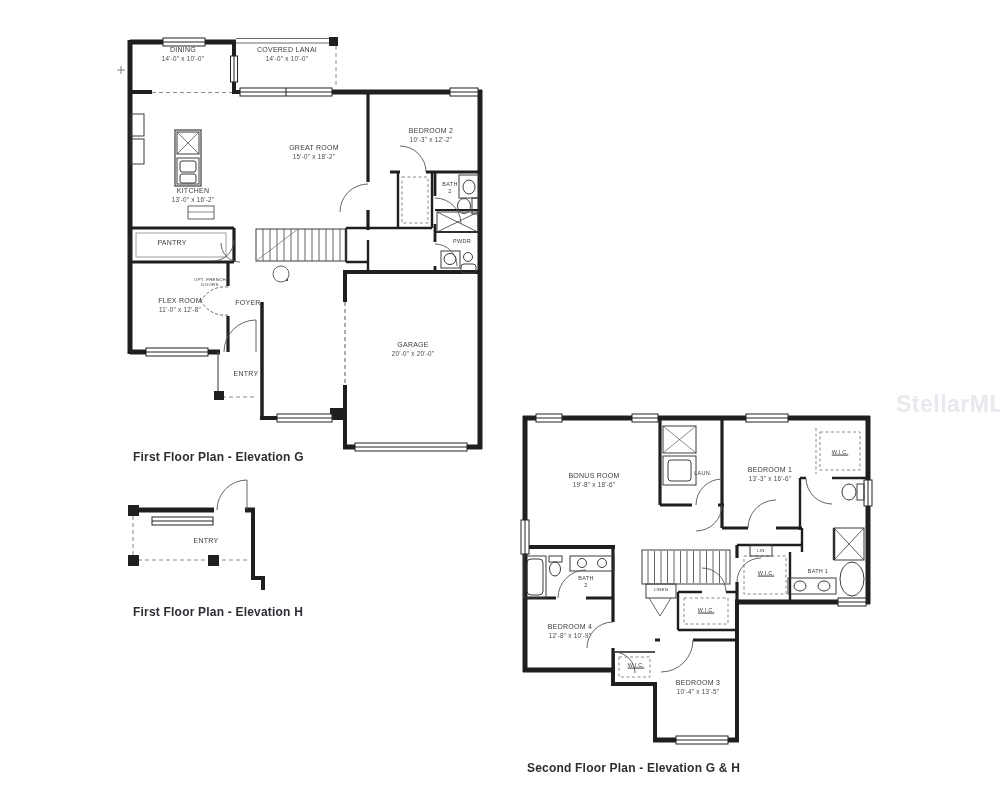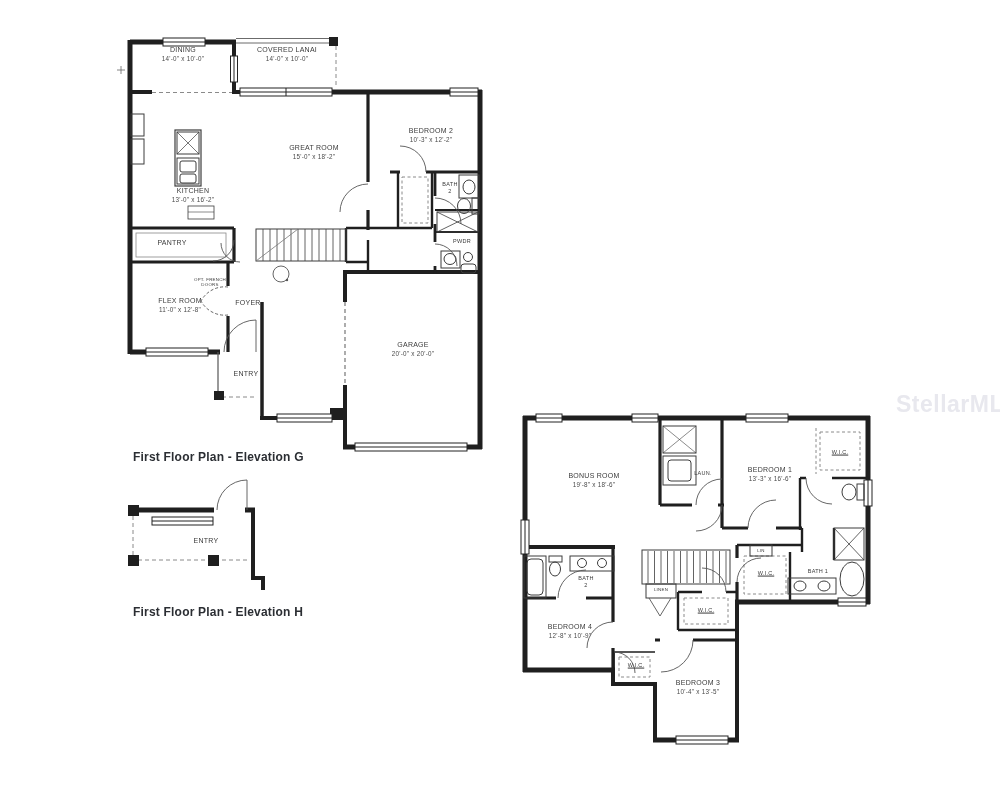--- a/index.html
+++ b/index.html
@@ -353,16 +353,17 @@
   <div class="lbl sm wic" style="left:636px;top:665px">
     <div>W.I.C.</div>
   </div>
   <div class="lbl" style="left:698px;top:687px">
     <div>BEDROOM 3</div>
     <div class="dims">10'-4" x 13'-5"</div>
   </div>
 
   <div class="caption" style="left:133px;top:450px">First Floor Plan - Elevation G</div>
   <div class="caption" style="left:133px;top:605px">First Floor Plan - Elevation H</div>
+  <div class="caption" style="left:527px;top:761px">Second Floor Plan - Elevation G &amp; H</div>
 
   <div class="watermark" style="left:896px;top:391px">StellarMLS</div>
 
 </div>
 
 </body></html>

